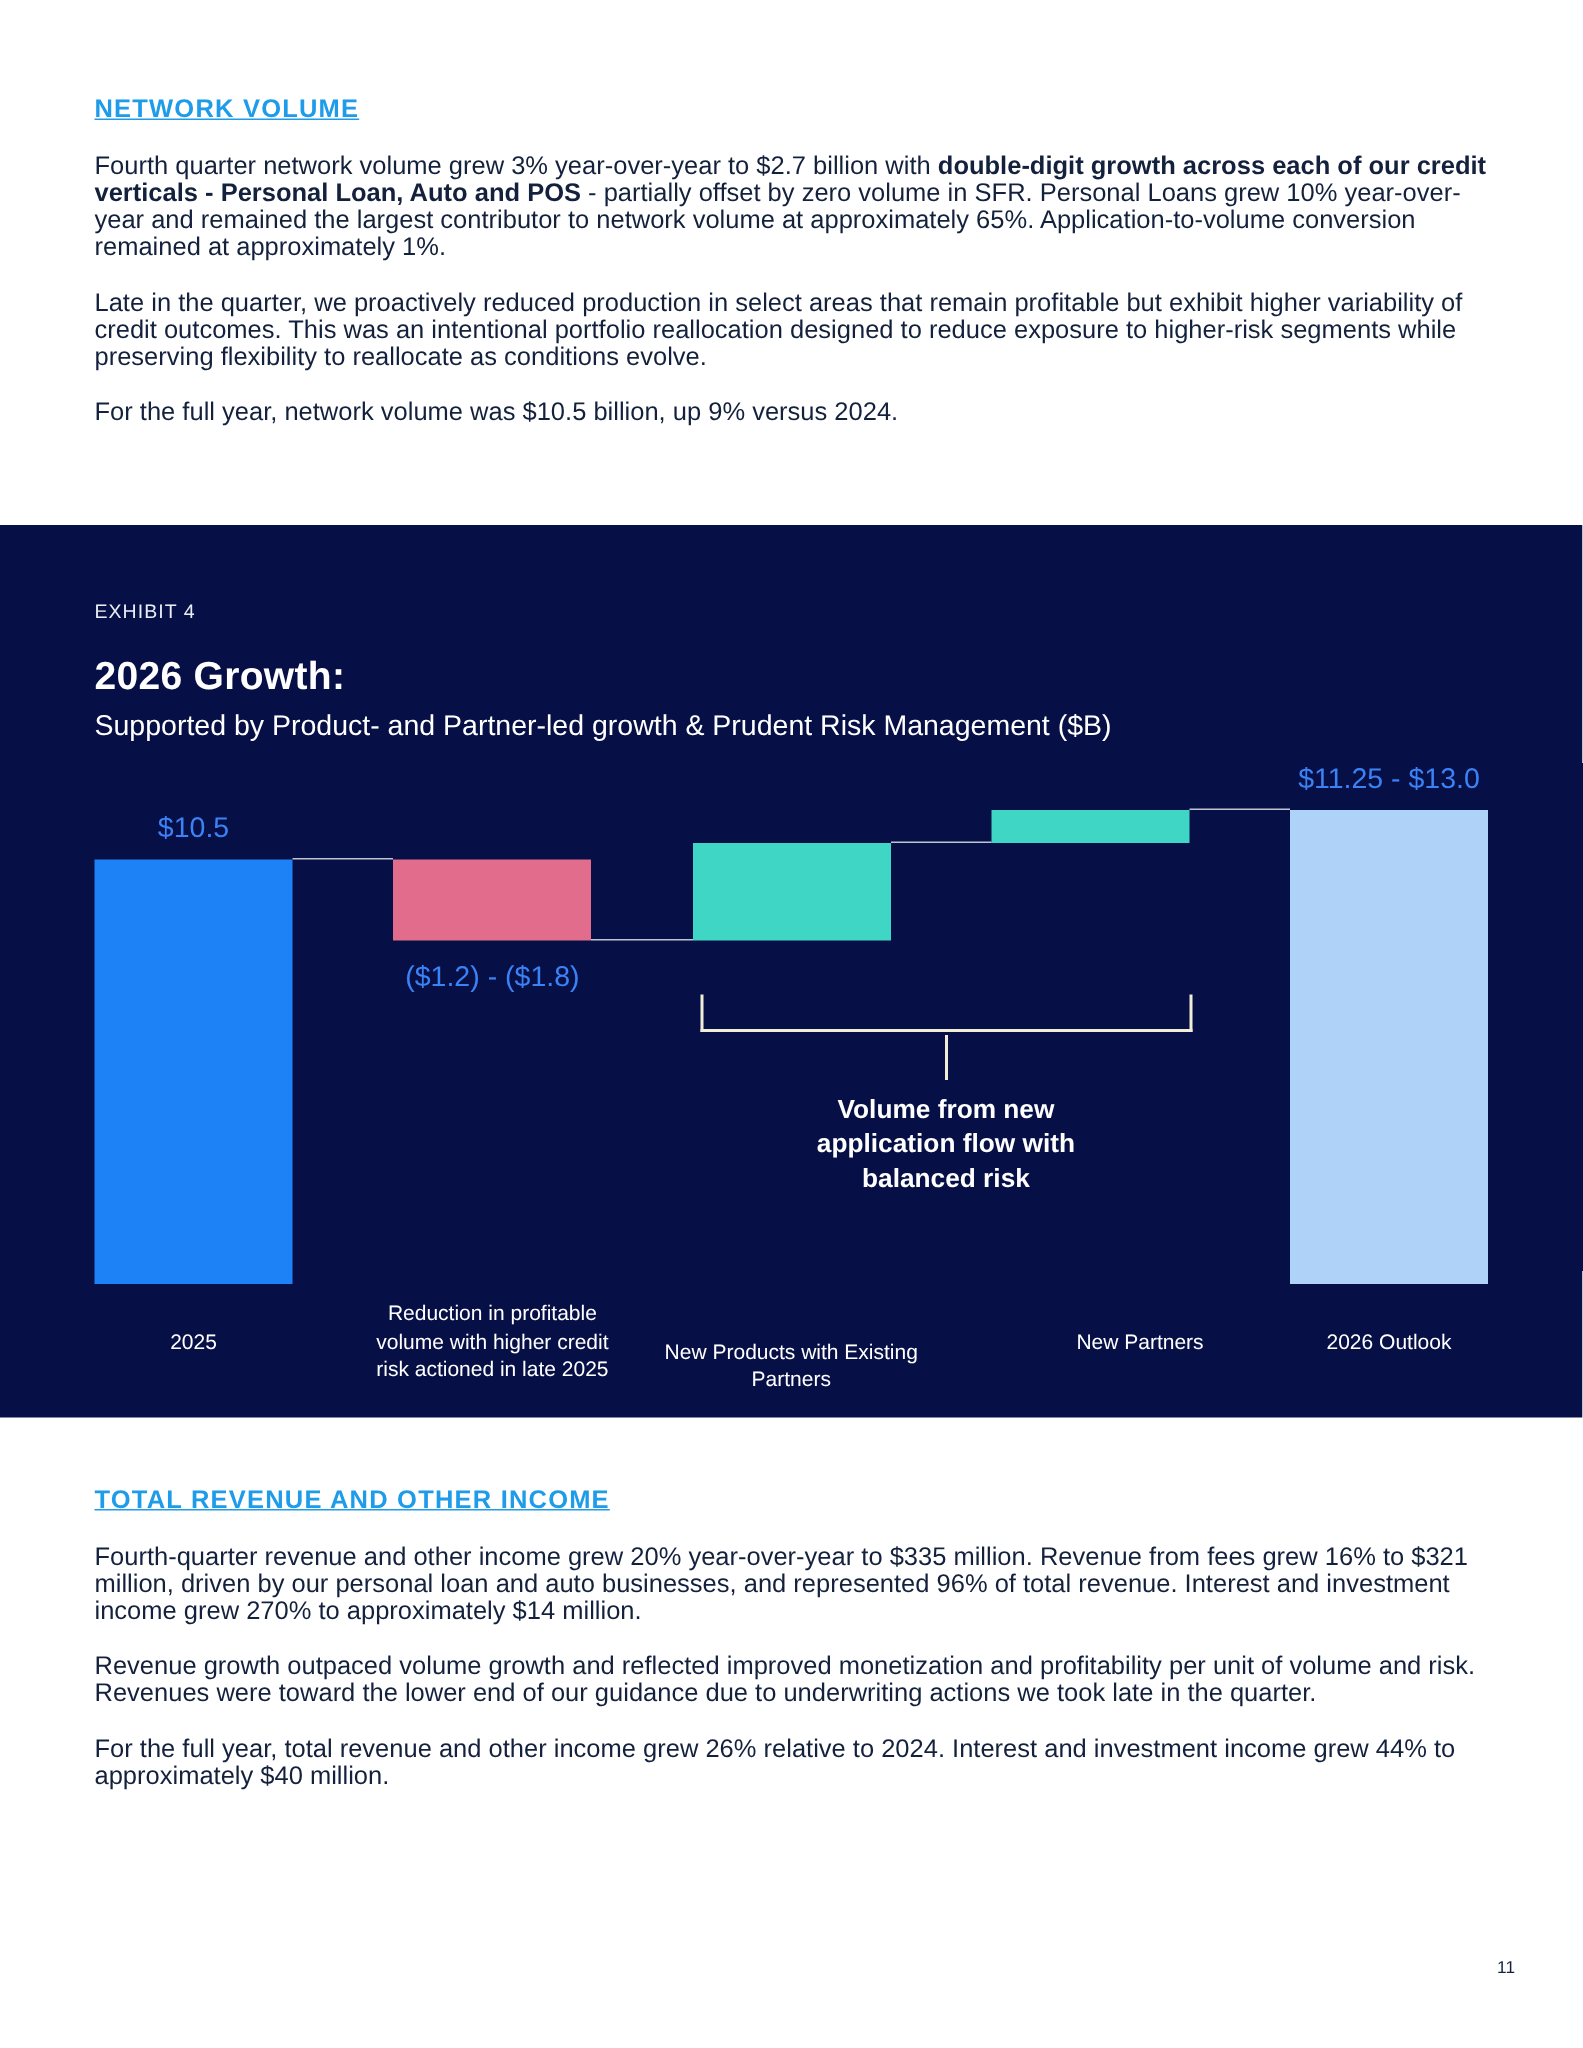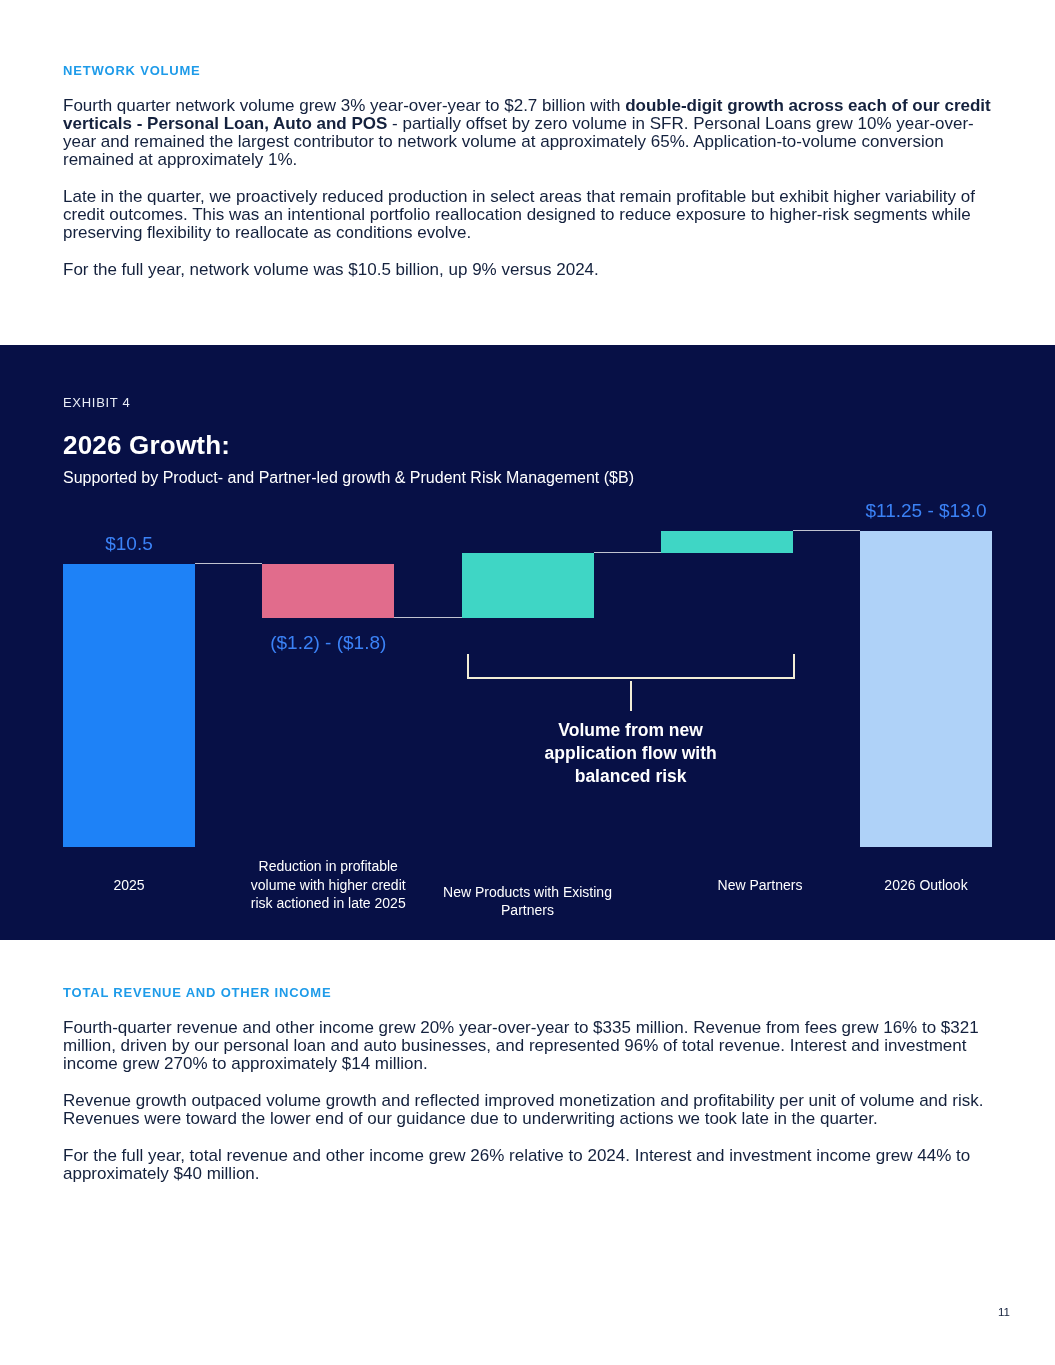--- a/index.html
+++ b/index.html
@@ -6,37 +6,38 @@
   html,body { background:#ffffff; }
   body {
     width:1055px; height:1365px; position:relative; overflow:hidden;
     font-family:"Liberation Sans", sans-serif;
     color:var(--body-text, #14213D);
   }
   .text-section { padding:0 63px; }
   .top-section { padding-top:63px; }
   .bottom-section { padding-top:45px; }
   .section-heading {
-    font-size:13px; font-weight:bold; letter-spacing:0.8px;
+    font-size:17px; font-weight:bold; letter-spacing:0.8px;
     color:var(--accent-blue, #1E9BE9);
+    text-decoration:underline;
   }
   p.body-p {
     font-size:17px; line-height:18px; margin-top:19px;
     color:var(--body-text, #14213D);
   }
   p.body-p strong { font-weight:bold; }
 
   .exhibit-panel {
     margin-top:66px; height:595px; width:1055px;
     background:var(--panel-bg, #071046);
     padding:50px 63px 0 63px;
   }
   .exhibit-label { color:#E9EDF6; font-size:13px; letter-spacing:0.7px; }
   .exhibit-title { color:#ffffff; font-size:26px; font-weight:bold; margin-top:20px; letter-spacing:0.2px; }
-  .exhibit-subtitle { color:#ffffff; font-size:16px; font-weight:normal; margin-top:8px; }
+  .exhibit-subtitle { color:#ffffff; font-size:19px; font-weight:normal; margin-top:8px; }
 
   .chart { position:relative; width:929px; height:348px; margin-top:12px; }
   .chart-labels { position:relative; width:929px; height:60px; margin-top:8px; }
 
   .val-label { color:#3b82f6; font-size:19px; }
   .cat-label { color:#ffffff; font-size:14px; line-height:18.5px; text-align:center; }
   .annotation-text { color:#ffffff; font-size:17.5px; font-weight:bold; line-height:23px; text-align:center; }
 
   .page-number { position:absolute; right:45px; top:1306px; font-size:11.5px; color:var(--body-text, #14213D); }
 </style>

